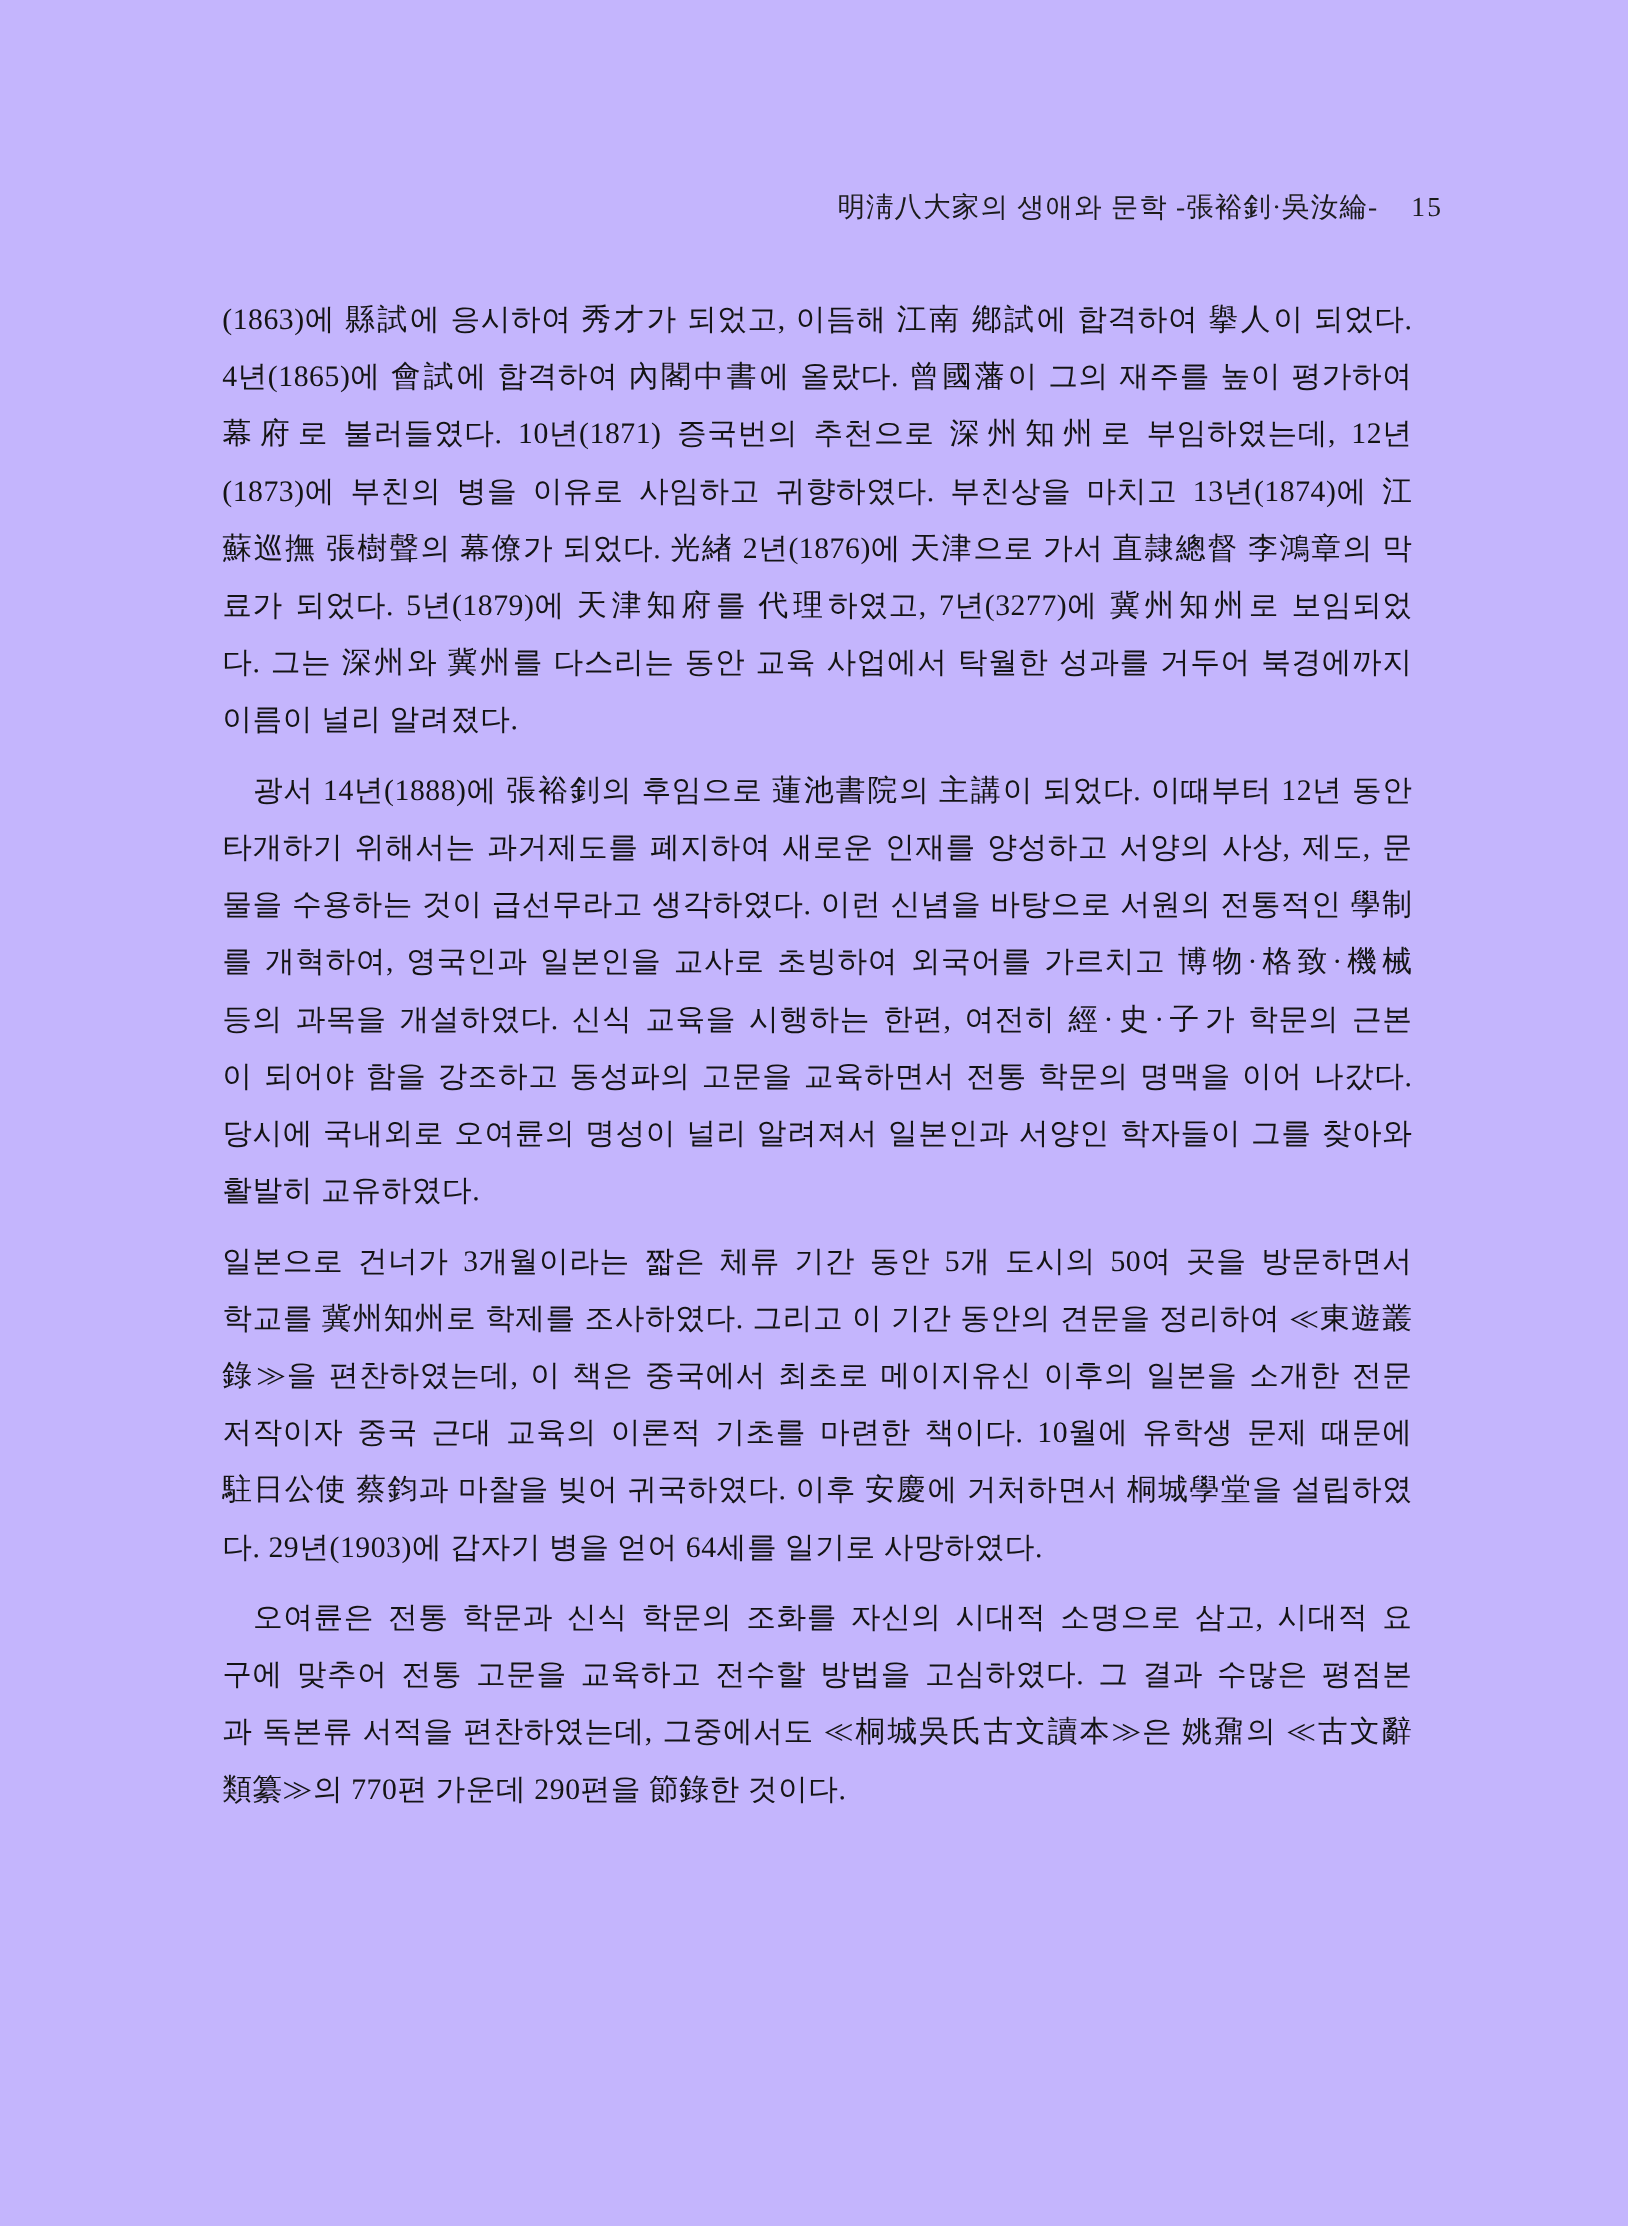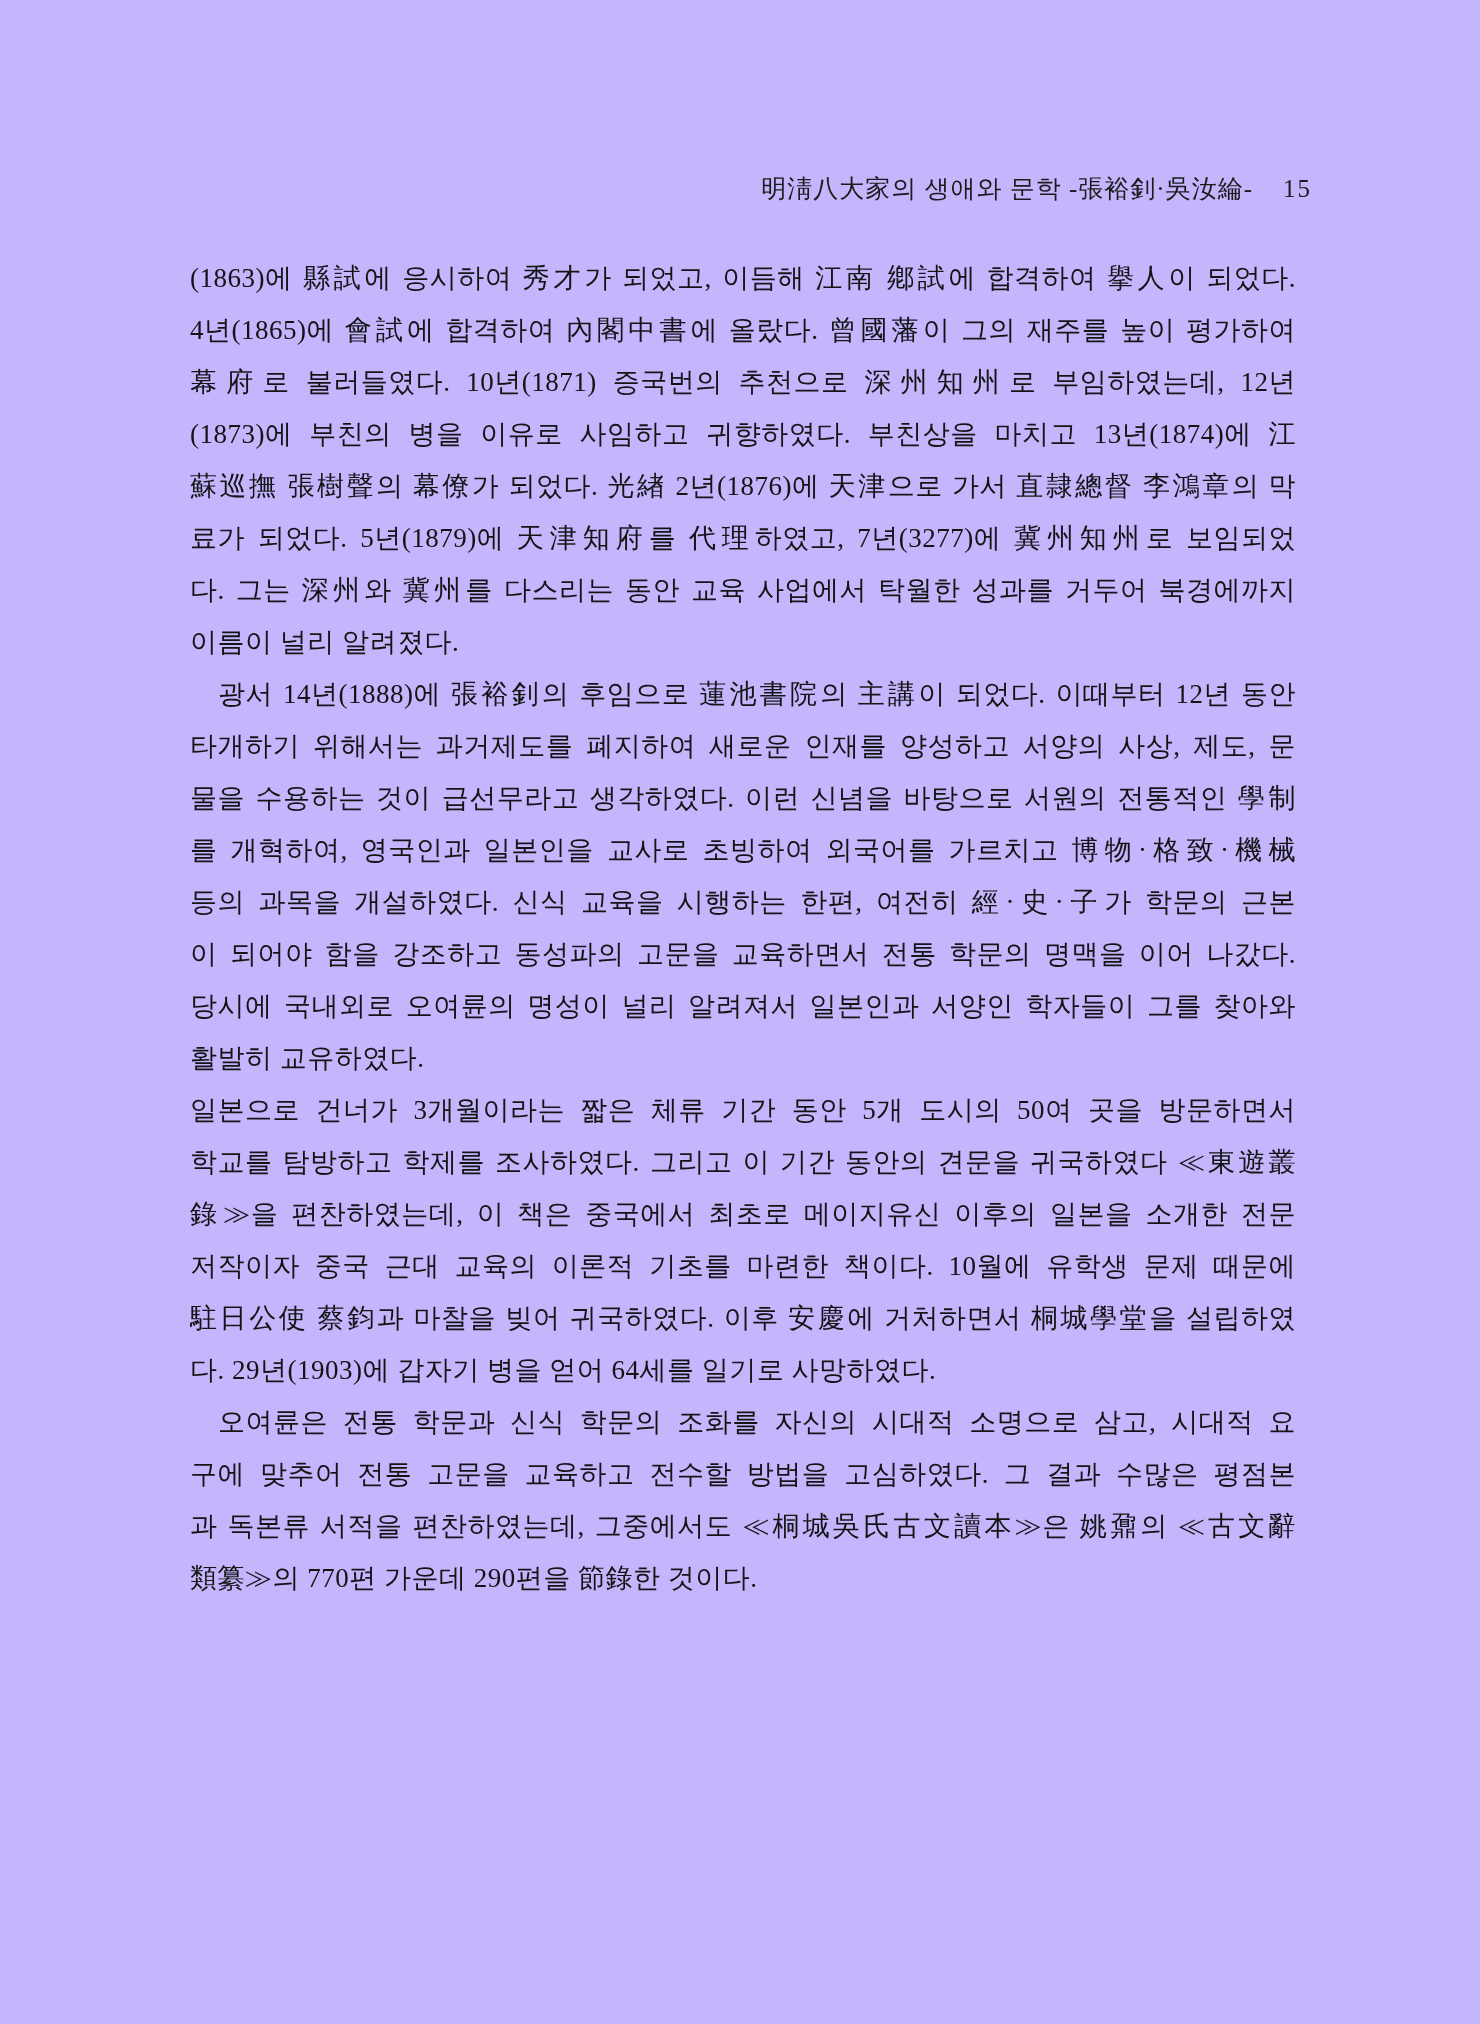--- a/index.html
+++ b/index.html
@@ -34,21 +34,21 @@
   .body-text {
     position: absolute;
     left: 190px;
     top: 252px;
     width: 1106px;
     font-size: 27px;
     line-height: 52px;
     color: #141414;
   }
   .paragraph {
-    margin: 0;
+    margin: 12px;
     padding: 0;
   }
   .line {
     height: 52px;
     text-align: justify;
     text-align-last: justify;
     letter-spacing: 0.5px;
     overflow: hidden;
   }
   .line.last {
@@ -81,21 +81,21 @@
         <div class="line">타개하기 위해서는 과거제도를 폐지하여 새로운 인재를 양성하고 서양의 사상, 제도, 문</div>
         <div class="line">물을 수용하는 것이 급선무라고 생각하였다. 이런 신념을 바탕으로 서원의 전통적인 學制</div>
         <div class="line">를 개혁하여, 영국인과 일본인을 교사로 초빙하여 외국어를 가르치고 博物·格致·機械</div>
         <div class="line">등의 과목을 개설하였다. 신식 교육을 시행하는 한편, 여전히 經·史·子가 학문의 근본</div>
         <div class="line">이 되어야 함을 강조하고 동성파의 고문을 교육하면서 전통 학문의 명맥을 이어 나갔다.</div>
         <div class="line">당시에 국내외로 오여륜의 명성이 널리 알려져서 일본인과 서양인 학자들이 그를 찾아와</div>
         <div class="line last">활발히 교유하였다.</div>
       </div>
       <div class="paragraph">
         <div class="line">일본으로 건너가 3개월이라는 짧은 체류 기간 동안 5개 도시의 50여 곳을 방문하면서</div>
-        <div class="line">학교를 탐방하고 학제를 조사하였다. 그리고 이 기간 동안의 견문을 귀국하였다 ≪東遊叢</div>
+        <div class="line">학교를 冀州知州로 학제를 조사하였다. 그리고 이 기간 동안의 견문을 정리하여 ≪東遊叢</div>
         <div class="line">錄≫을 편찬하였는데, 이 책은 중국에서 최초로 메이지유신 이후의 일본을 소개한 전문</div>
         <div class="line">저작이자 중국 근대 교육의 이론적 기초를 마련한 책이다. 10월에 유학생 문제 때문에</div>
         <div class="line">駐日公使 蔡鈞과 마찰을 빚어 귀국하였다. 이후 安慶에 거처하면서 桐城學堂을 설립하였</div>
         <div class="line last">다. 29년(1903)에 갑자기 병을 얻어 64세를 일기로 사망하였다.</div>
       </div>
       <div class="paragraph">
         <div class="line indent">오여륜은 전통 학문과 신식 학문의 조화를 자신의 시대적 소명으로 삼고, 시대적 요</div>
         <div class="line">구에 맞추어 전통 고문을 교육하고 전수할 방법을 고심하였다. 그 결과 수많은 평점본</div>
         <div class="line">과 독본류 서적을 편찬하였는데, 그중에서도 ≪桐城吳氏古文讀本≫은 姚鼐의 ≪古文辭</div>
         <div class="line last">類纂≫의 770편 가운데 290편을 節錄한 것이다.</div>

